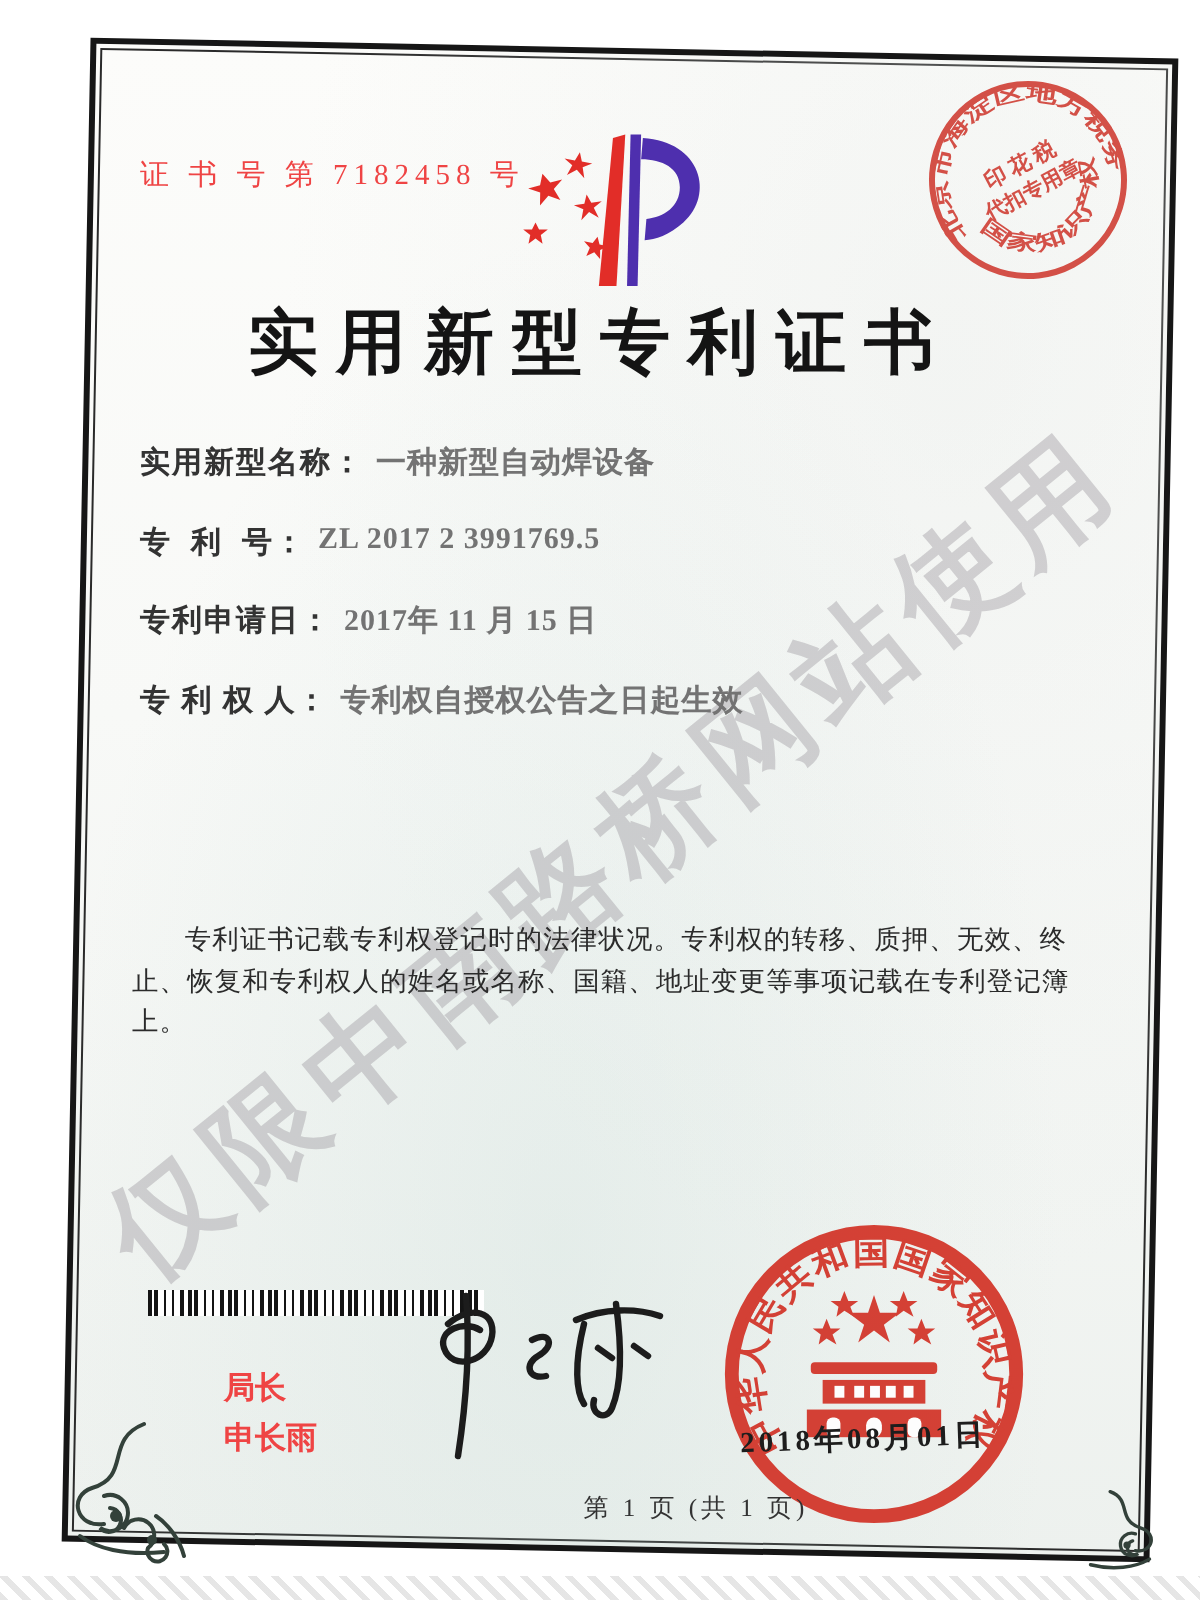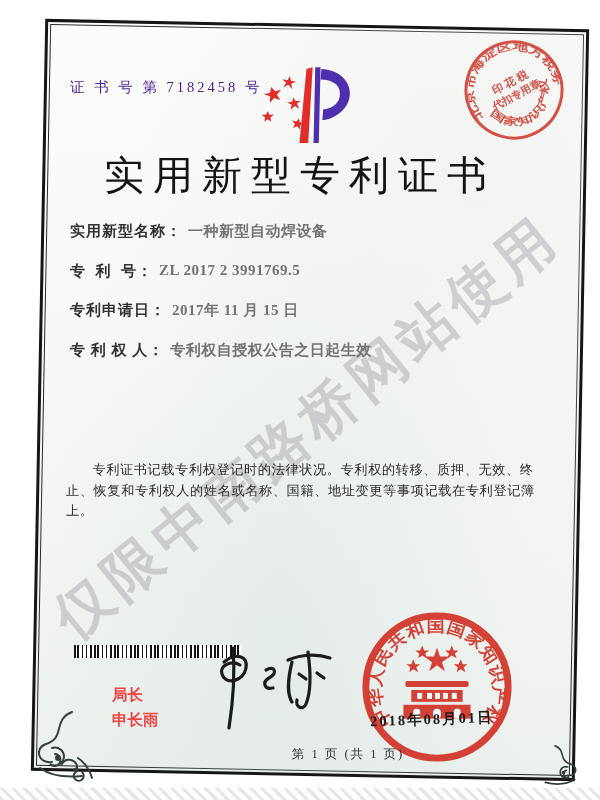--- a/index.html
+++ b/index.html
@@ -9,24 +9,24 @@
   .bottom-band{position:absolute;left:0;bottom:0;width:600px;height:12px;
     background:repeating-linear-gradient(45deg,rgba(140,140,140,.22) 0 3px,transparent 3px 8px);}
   
   .frame-outer{position:absolute;left:38px;top:24px;width:544px;height:752px;
     border:3px solid #161616;transform:rotate(1.1deg);transform-origin:50% 50%;
     background:linear-gradient(180deg,#fcfcfa 0%,#f8f9f7 45%,#edf1ee 100%);box-sizing:border-box;}
   .frame-inner{position:absolute;inset:2px;border:1px solid #2a2a2a;pointer-events:none;}
   .tint{position:absolute;inset:0;background:
      radial-gradient(ellipse at 45% 80%, rgba(190,215,210,.25), rgba(190,215,210,0) 60%),
      radial-gradient(ellipse at 80% 20%, rgba(225,230,228,.3), rgba(225,230,228,0) 55%);pointer-events:none;}
-  .cert-no{position:absolute;left:70px;top:78px;font-size:14.5px;letter-spacing:3px;color:#4c1d95;}
+  .cert-no{position:absolute;left:70px;top:78px;font-size:14.5px;letter-spacing:3px;color:#ef4444;}
   .logo{position:absolute;left:246px;top:62px;width:128px;height:88px;}
   .title{position:absolute;left:0;top:148px;width:600px;text-align:center;
-    font-size:40px;font-weight:normal;letter-spacing:9px;color:#141414;}
+    font-size:35px;font-weight:bold;letter-spacing:9px;color:#141414;}
   .fields{position:absolute;left:70px;top:222px;width:470px;}
   .field-row{display:flex;align-items:flex-start;margin-bottom:20.5px;font-size:15px;}
   .field-label{font-weight:bold;color:#333;white-space:pre;letter-spacing:1px;}
   .field-value{margin-left:6px;color:#737373;letter-spacing:.5px;font-weight:bold;}
   .paras{position:absolute;left:66px;top:460px;width:472px;font-size:13.2px;line-height:20.5px;
     color:#2b2b2b;letter-spacing:.6px;}
   .paras p{margin:0;text-indent:2em;}
   .barcode{position:absolute;left:74px;top:645px;width:168px;height:13px;background:
     repeating-linear-gradient(90deg,#141414 0 2px,#fff 2px 3px,#141414 3px 5px,#fff 5px 8px,
       #141414 8px 9px,#fff 9px 12px,#141414 12px 13px,#fff 13px 16px,#141414 16px 18px,#fff 18px 20px);}

